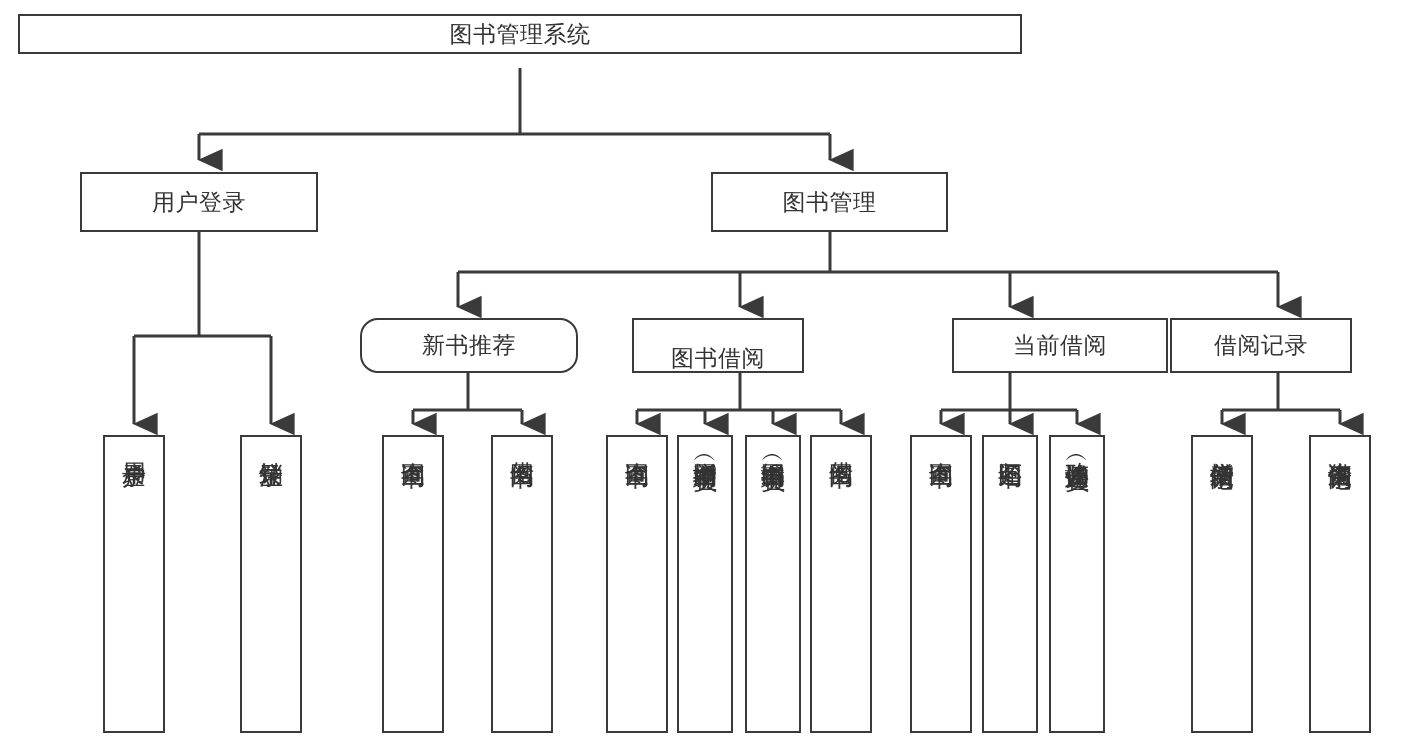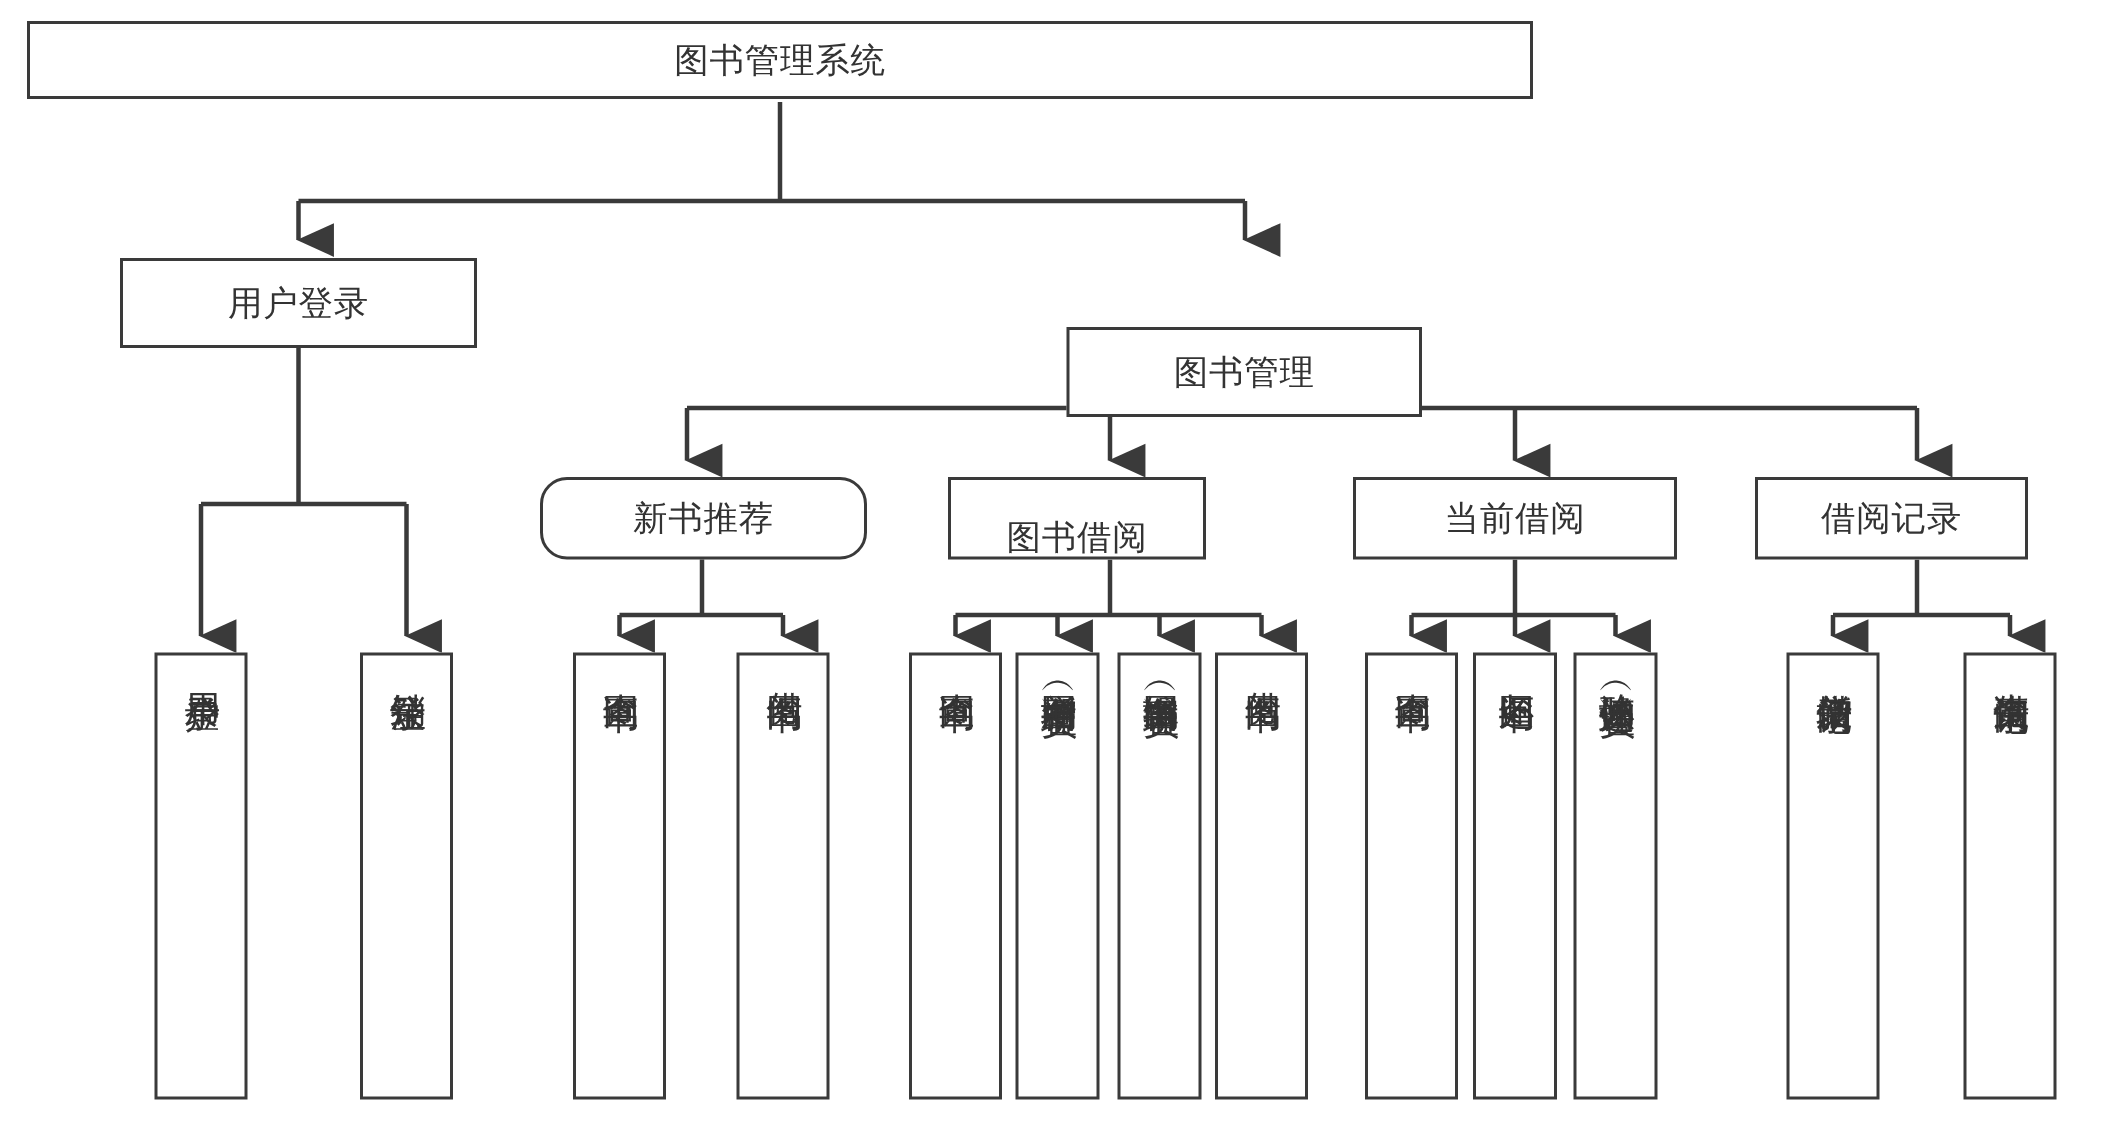--- a/index.html
+++ b/index.html
@@ -125,38 +125,38 @@
       <path d="M 1010 410 L 1010 424" marker-end="url(#arrow)"></path>
       <path d="M 1077 410 L 1077 424" marker-end="url(#arrow)"></path>
 
       <path d="M 1278 373 L 1278 410"></path>
       <path d="M 1222 410 L 1340 410"></path>
       <path d="M 1222 410 L 1222 424" marker-end="url(#arrow)"></path>
       <path d="M 1340 410 L 1340 424" marker-end="url(#arrow)"></path>
     </g>
   </svg>
 
-  <div class="node root horiz" style="left:18px; top:14px; width:1004px; height:52px;text-align:center;">
+  <div class="node root horiz" style="left:18px; top:14px; width:1004px; height:40px;text-align:center;">
     <span class="label">图书管理系统</span>
   </div>
 
   <div class="node horiz" style="left:80px; top:172px; width:238px; height:60px;">
     <span class="label">用户登录</span>
   </div>
-  <div class="node horiz" style="left:711px; top:172px; width:237px; height:60px;margin-top:46px;">
+  <div class="node horiz" style="left:711px; top:172px; width:237px; height:60px;">
     <span class="label">图书管理</span>
   </div>
 
   <div class="node horiz" style="left:360px; top:318px; width:218px; height:55px;border-radius:18px;">
     <span class="label">新书推荐</span>
   </div>
   <div class="node horiz" style="left:632px; top:318px; width:172px; height:55px;align-items:flex-end;">
     <span class="label">图书借阅</span>
   </div>
-  <div class="node horiz" style="left:902px; top:318px; width:216px; height:55px;align-items:center;">
+  <div class="node horiz" style="left:952px; top:318px; width:216px; height:55px;align-items:center;">
     <span class="label">当前借阅</span>
   </div>
   <div class="node horiz" style="left:1170px; top:318px; width:182px; height:55px;">
     <span class="label">借阅记录</span>
   </div>
 
   <div class="node vert" style="left:103px; top:435px; width:62px; height:298px;">
     <span class="label">用户登录</span>
   </div>
   <div class="node vert" style="left:240px; top:435px; width:62px; height:298px;">

